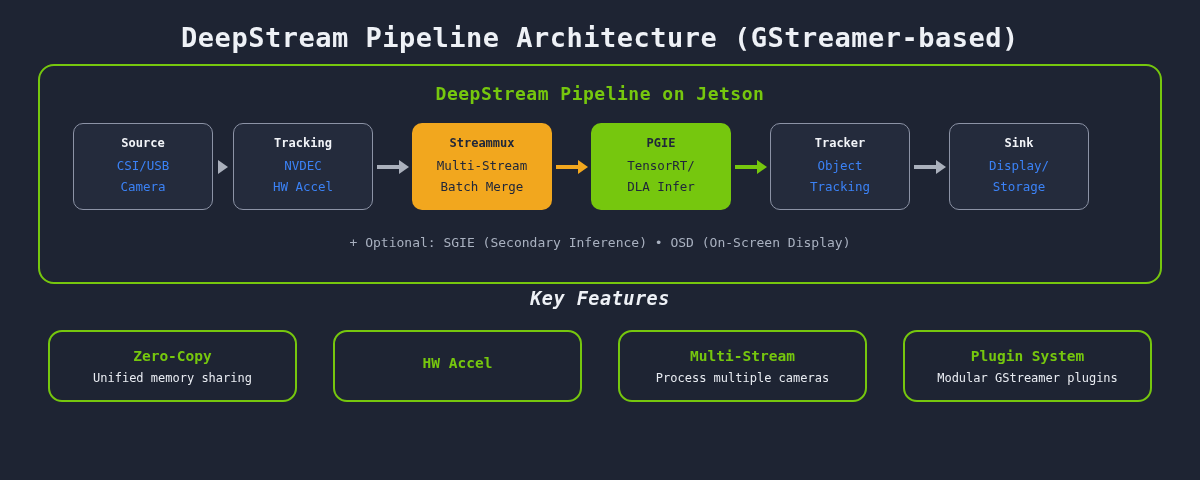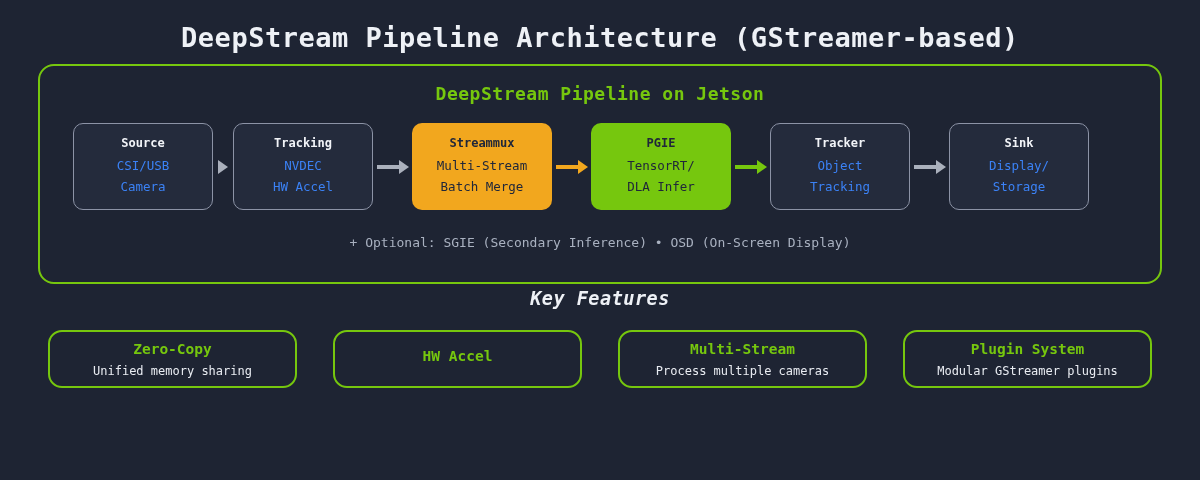--- a/index.html
+++ b/index.html
@@ -99,21 +99,21 @@
   }
   .features-row {
     display: flex;
     justify-content: center;
     gap: 36px;
     margin-top: 21px;
   }
   .feature {
     box-sizing: border-box;
     width: 249px;
-    height: 58px;
+    height: 72px;
     border: 2px solid var(--green);
     border-radius: 14px;
     display: flex;
     flex-direction: column;
     align-items: center;
     justify-content: center;
   }
   .feature-title { font-size: 14.5px; font-weight: bold; color: var(--green); margin-bottom: 7px; }
   .feature-desc  { font-size: 12px; color: #e9ecf2; text-align: right; }
 </style>

